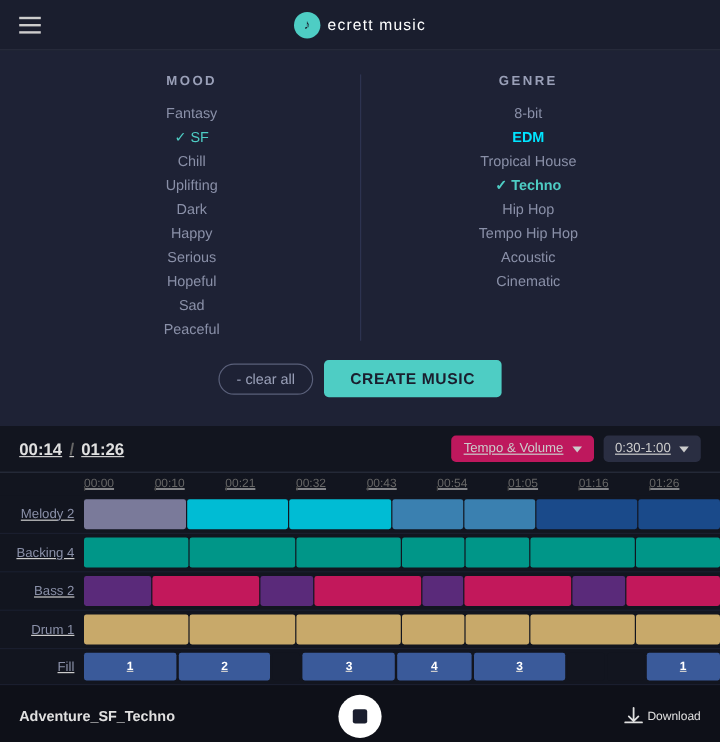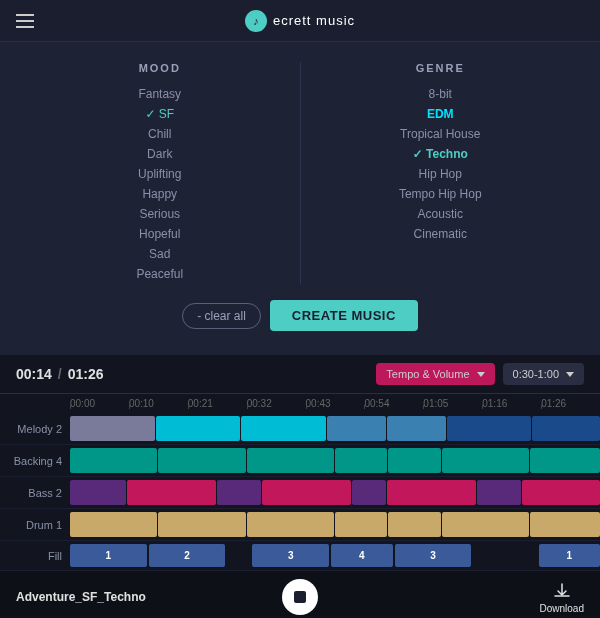--- a/index.html
+++ b/index.html
@@ -131,20 +131,21 @@
       font-size: 13px;
       font-weight: bold;
       cursor: pointer;
       letter-spacing: 0.5px;
     }
 
     
     .timeline-section {
       background: #12151f;
       padding: 0;
+      text-decoration: underline;
     }
 
     .transport-bar {
       display: flex;
       align-items: center;
       justify-content: space-between;
       padding: 8px 16px;
     }
     .time-display {
       display: flex;
@@ -267,21 +268,21 @@
       position: relative;
     }
     .track-name {
       color: #e0e0e0;
       font-size: 12px;
       font-weight: bold;
       flex: 1;
     }
     .download-btn {
       display: flex;
-      flex-direction: column;
+      flex-direction: row;
       align-items: center;
       gap: 2px;
       cursor: pointer;
       color: #e0e0e0;
       font-size: 10px;
     }
     .download-icon {
       width: 20px;
       height: 20px;
       display: flex;
@@ -336,22 +337,22 @@
 
 <div class="selection-panel">
   <div class="columns">
 
 
     <div class="column">
       <div class="col-header">MOOD</div>
       <div class="col-item">Fantasy</div>
       <div class="col-item selected">✓ SF</div>
       <div class="col-item">Chill</div>
+      <div class="col-item">Uplifting</div>
       <div class="col-item">Dark</div>
-      <div class="col-item">Uplifting</div>
       <div class="col-item">Happy</div>
       <div class="col-item">Serious</div>
       <div class="col-item">Hopeful</div>
       <div class="col-item">Sad</div>
       <div class="col-item">Peaceful</div>
     </div>
 
     <div class="column">
       <div class="col-header">GENRE</div>
       <div class="col-item">8-bit</div>

